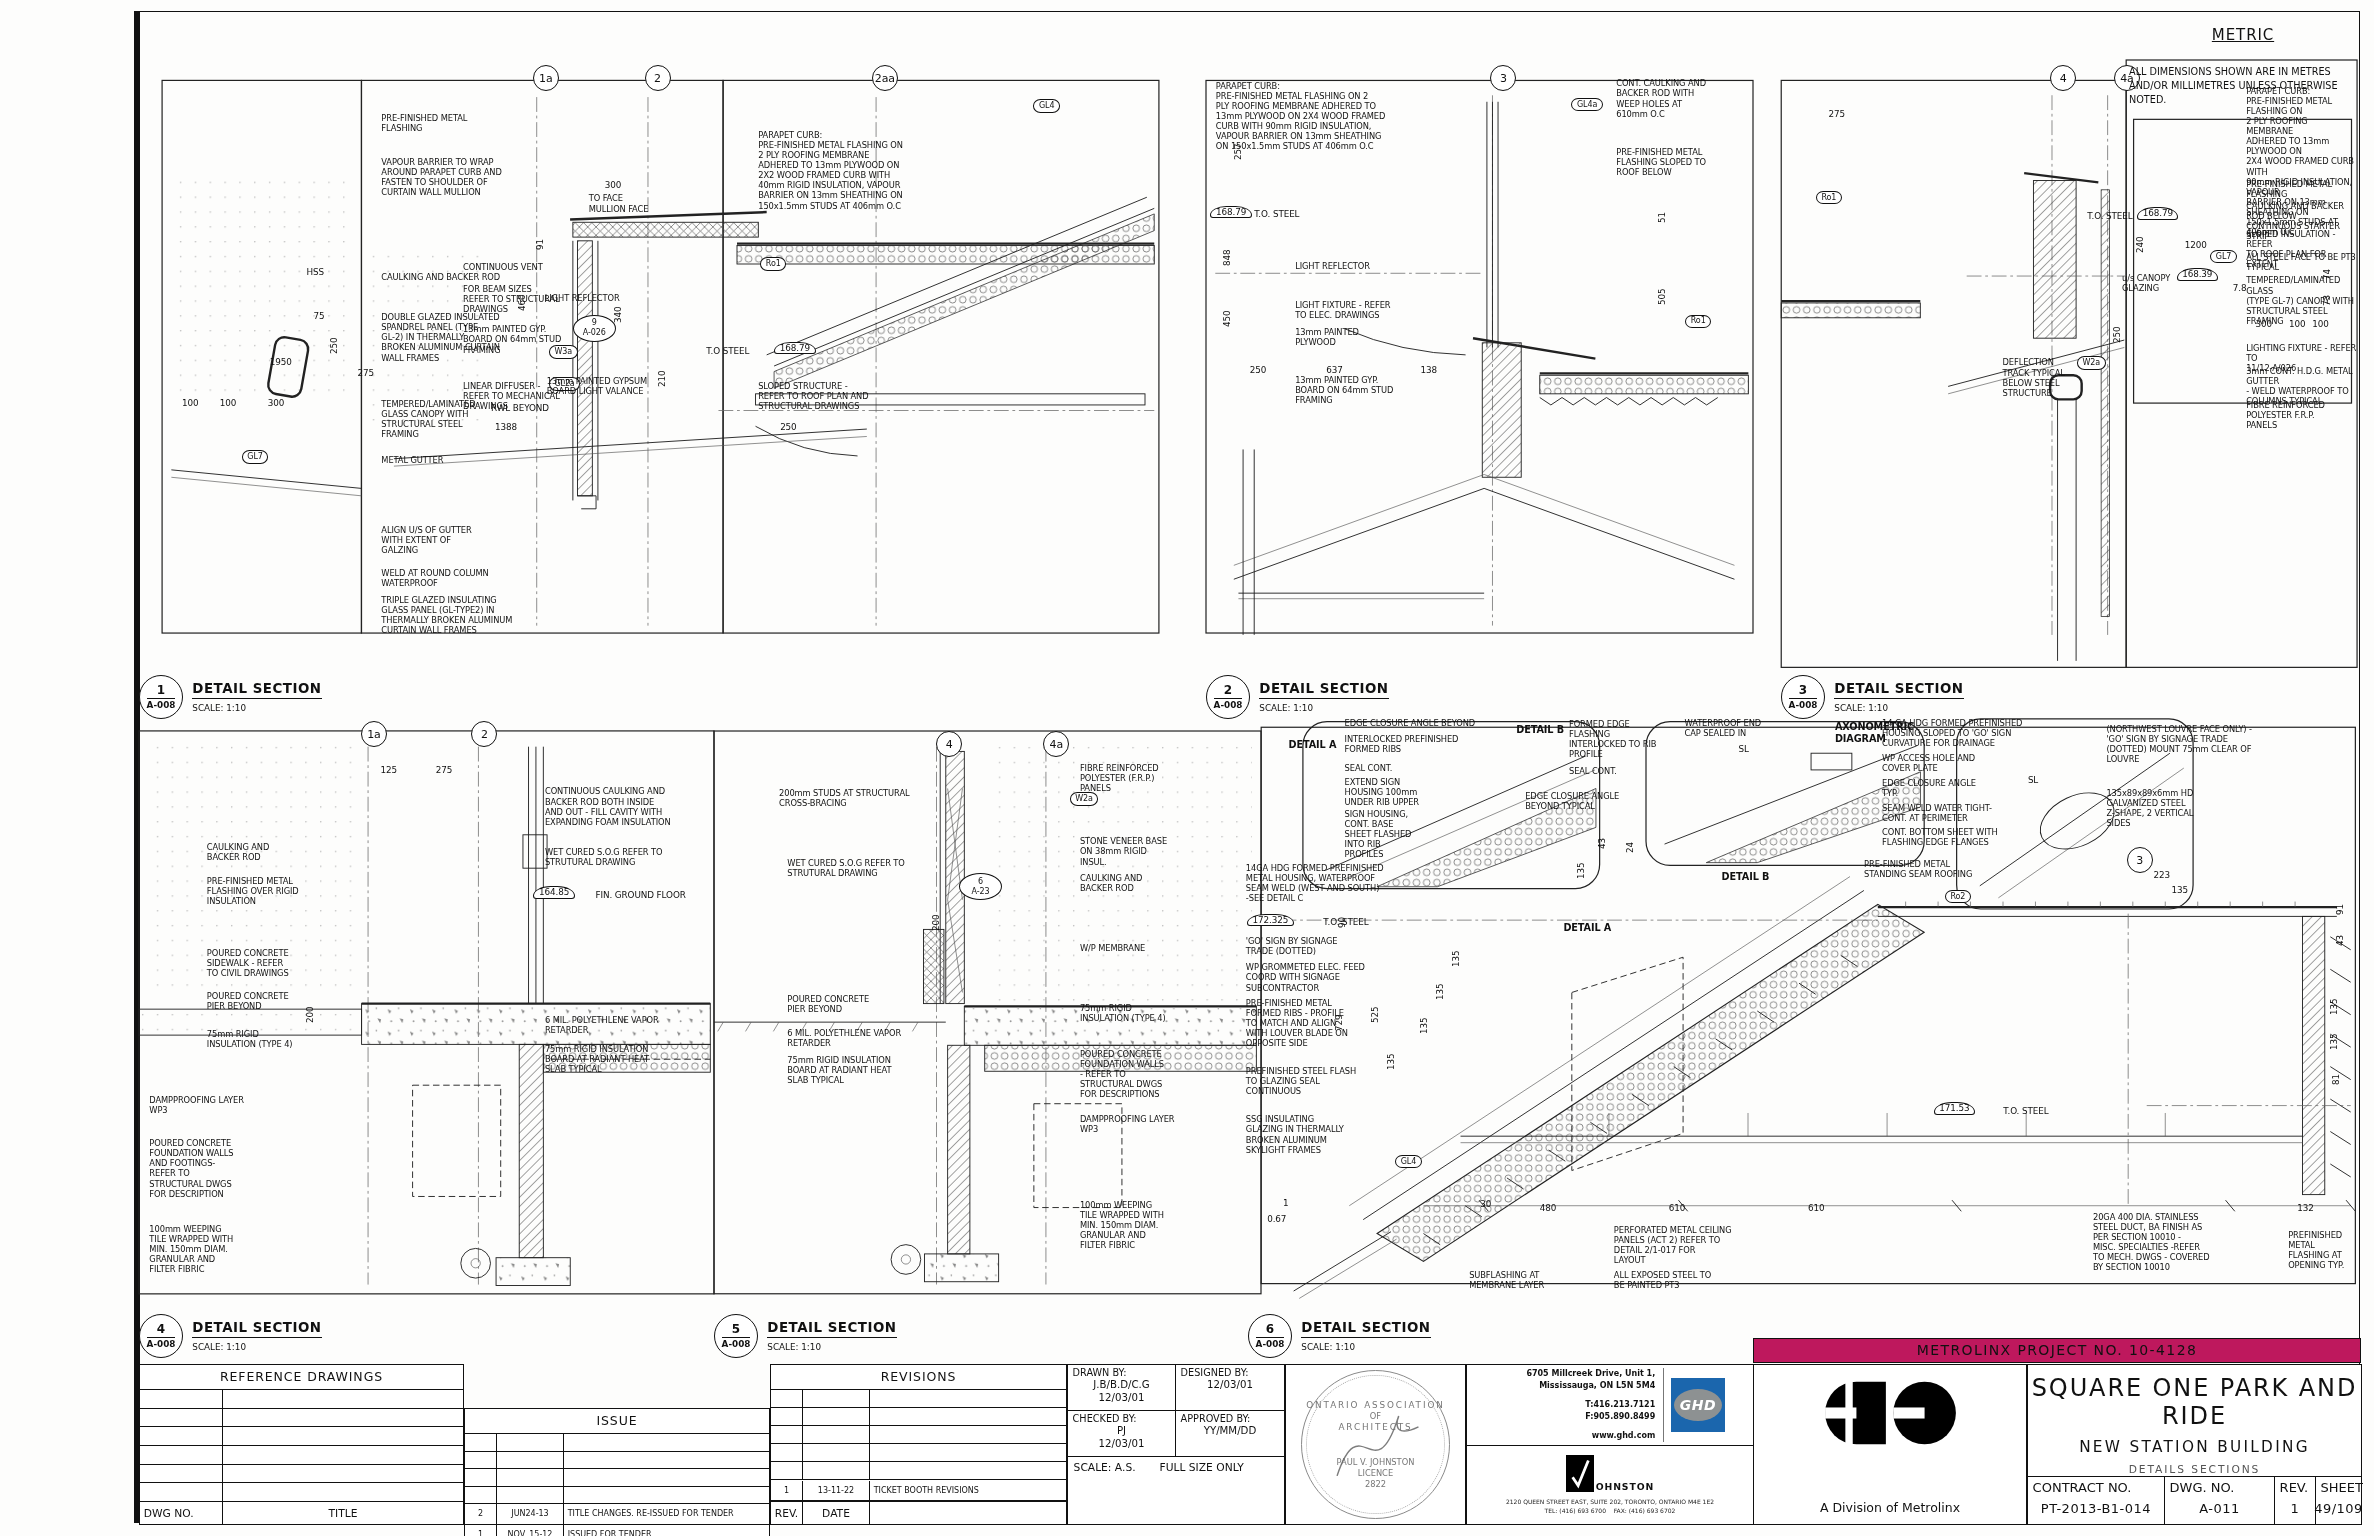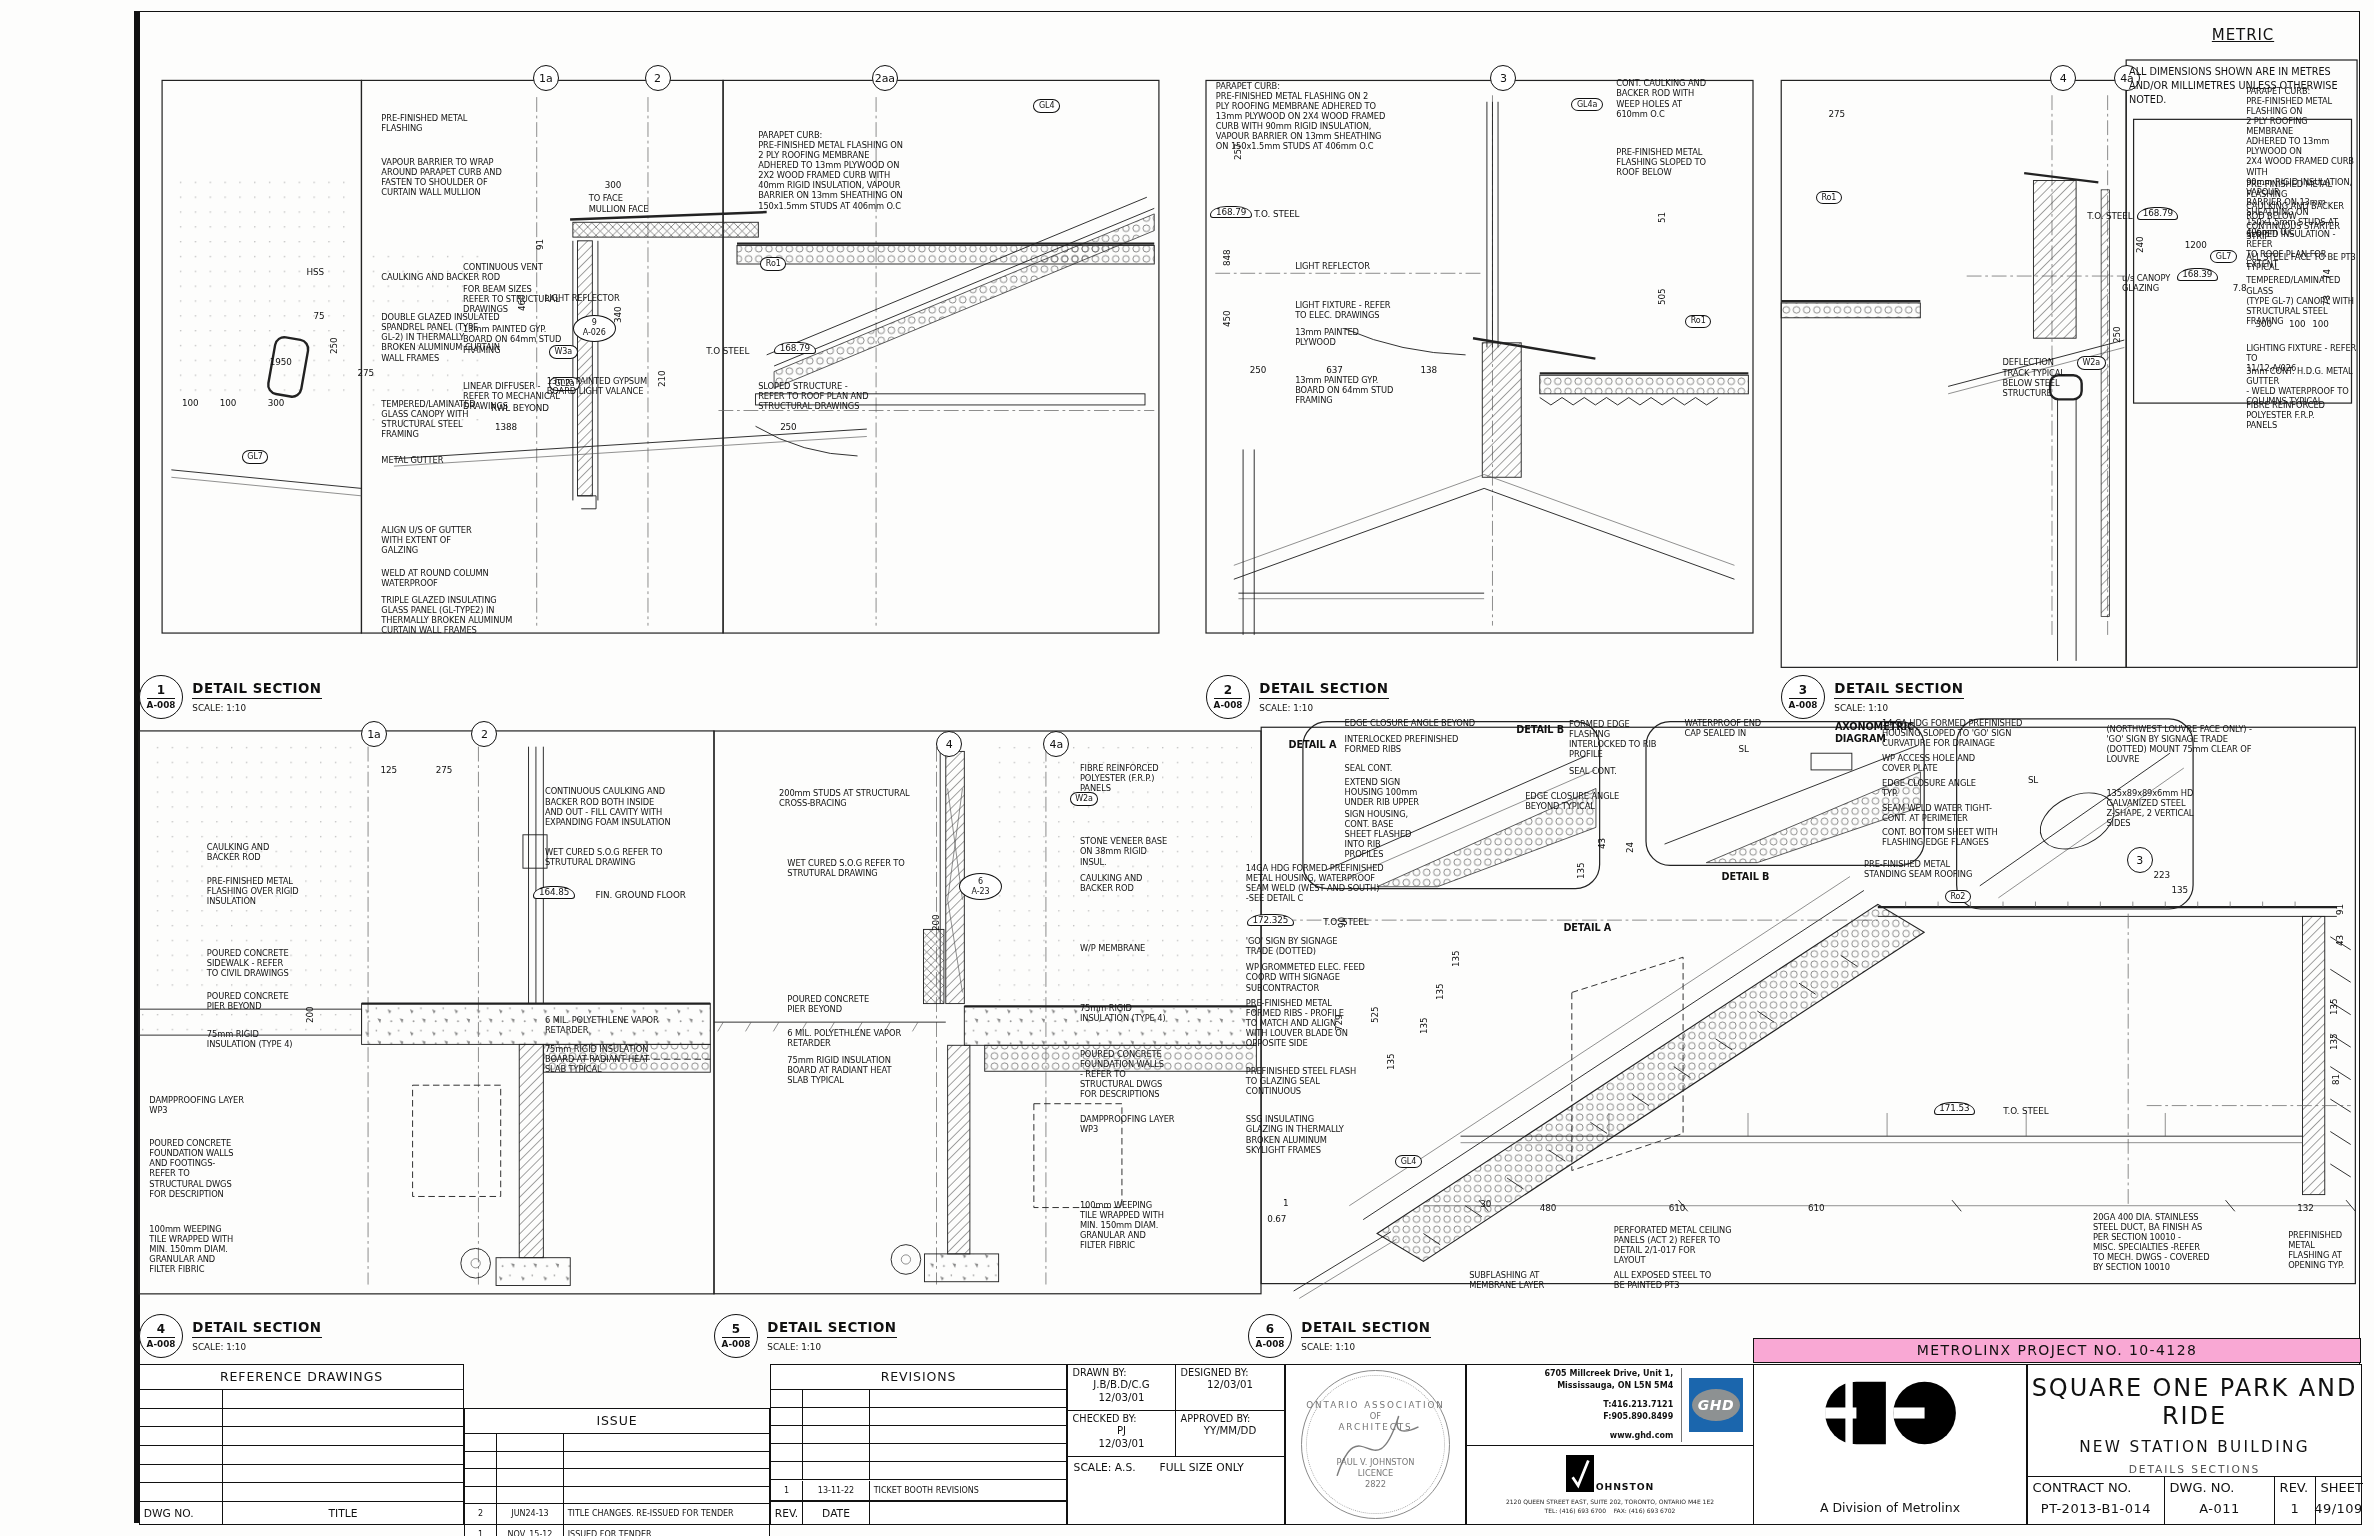--- a/index.html
+++ b/index.html
@@ -30,21 +30,21 @@
   .dbub{width:44px;height:44px;border:1.6px solid #111;border-radius:50%;display:flex;flex-direction:column;align-items:center;justify-content:center;font-weight:bold;background:#fff;box-sizing:border-box;}
   .dbub .n{font-size:12px;border-bottom:1.3px solid #111;width:68%;text-align:center;line-height:1.25;}
   .dbub .r{font-size:8.8px;line-height:1.4;}
   .dmeta .dname{font-weight:bold;font-size:13.4px;letter-spacing:0.5px;border-bottom:1.6px solid #111;padding-bottom:1.9px;}
   .dmeta .dscale{font-size:8.8px;margin-top:3.7px;}
 
   .metric{position:absolute;left:2129px;top:26px;width:228px;}
   .metric .mtitle{text-align:center;font-size:15px;letter-spacing:0.9px;text-decoration:underline;margin-bottom:21px;}
   .metric .mnote{font-size:9.7px;line-height:1.45;}
 
-  .projstrip{position:absolute;left:1753px;top:1338px;width:608px;height:25px;border:1.5px solid #111;box-sizing:border-box;text-align:center;font-size:14px;letter-spacing:1.4px;line-height:22px;background:#f9a8d4;}
+  .projstrip{position:absolute;left:1753px;top:1338px;width:608px;height:25px;border:1.5px solid #111;box-sizing:border-box;text-align:center;font-size:14px;letter-spacing:1.4px;line-height:22px;background:#be185d;}
 
   .tbox{position:absolute;top:1364px;height:161px;border:1.7px solid #111;box-sizing:border-box;background:#fff;display:flex;flex-direction:column;}
   .thead{height:24px;border-bottom:1.1px solid #111;text-align:center;font-size:12.5px;letter-spacing:0.9px;line-height:24px;flex:none;}
   .efill{flex:1;display:flex;flex-direction:column;}
   .erow{flex:1;border-bottom:0.9px solid #111;display:flex;}
   .ec{border-right:0.9px solid #111;height:100%;box-sizing:border-box;}
   .trow{height:19.5px;border-bottom:0.9px solid #111;display:flex;font-size:8px;align-items:stretch;flex:none;}
   .tcell{padding:0 3.7px;border-right:0.9px solid #111;display:flex;align-items:center;box-sizing:border-box;}
   .trow .tcell:last-child{border-right:none;flex:1;}
   .tfoot{height:22px;display:flex;font-size:10.7px;align-items:stretch;flex:none;}
@@ -62,21 +62,21 @@
   .drawn .scalerow{padding:3.7px 5.6px;font-size:10.7px;display:flex;gap:24px;border-bottom:none;}
 
   .stampbox{display:flex;align-items:center;justify-content:center;}
   .stamp{width:147px;height:147px;border:1.5px solid #8a8a8a;outline:1.9px dotted #aaa;outline-offset:-6.5px;border-radius:50%;color:#777;text-align:center;display:flex;flex-direction:column;justify-content:center;gap:0.9px;position:relative;font-size:8.3px;}
   .stamp .arc{letter-spacing:1.9px;font-size:8.8px;}
   .stamp svg{position:absolute;left:7.4px;top:16.7px;}
 
   .firm{display:flex;flex-direction:column;}
   .ghd{height:80px;border-bottom:1.3px solid #111;display:flex;align-items:center;}
   .ghd .addr{flex:1;text-align:right;font-size:8px;font-weight:bold;line-height:1.5;padding-right:7.4px;border-right:0.9px solid #777;margin-right:7.4px;}
-  .ghdlogo{width:54px;height:54px;background:#1b66ad;display:flex;align-items:center;justify-content:center;margin-right:10px;}
+  .ghdlogo{width:54px;height:54px;background:#1b66ad;display:flex;align-items:center;justify-content:center;margin-right:28px;}
   .ghdlogo .oval{width:48px;height:32px;background:#8d9192;border-radius:50%;display:flex;align-items:center;justify-content:center;color:#fff;font-weight:bold;font-style:italic;font-size:14px;letter-spacing:0.5px;}
   .jbox{flex:1;display:flex;flex-direction:column;align-items:center;justify-content:center;gap:5.6px;}
   .jlogo{display:flex;align-items:flex-end;gap:1.9px;}
   .jmark{width:28px;height:37px;background:#000;position:relative;}
   .jname{font-weight:bold;font-size:9.3px;letter-spacing:0.9px;}
   .jaddr{font-size:6px;line-height:1.5;text-align:center;color:#222;}
 
   .gobox{display:flex;flex-direction:column;align-items:center;justify-content:space-between;padding:13px 0 9.3px 0;box-sizing:border-box;}
   .godiv{font-size:12.5px;}
 

